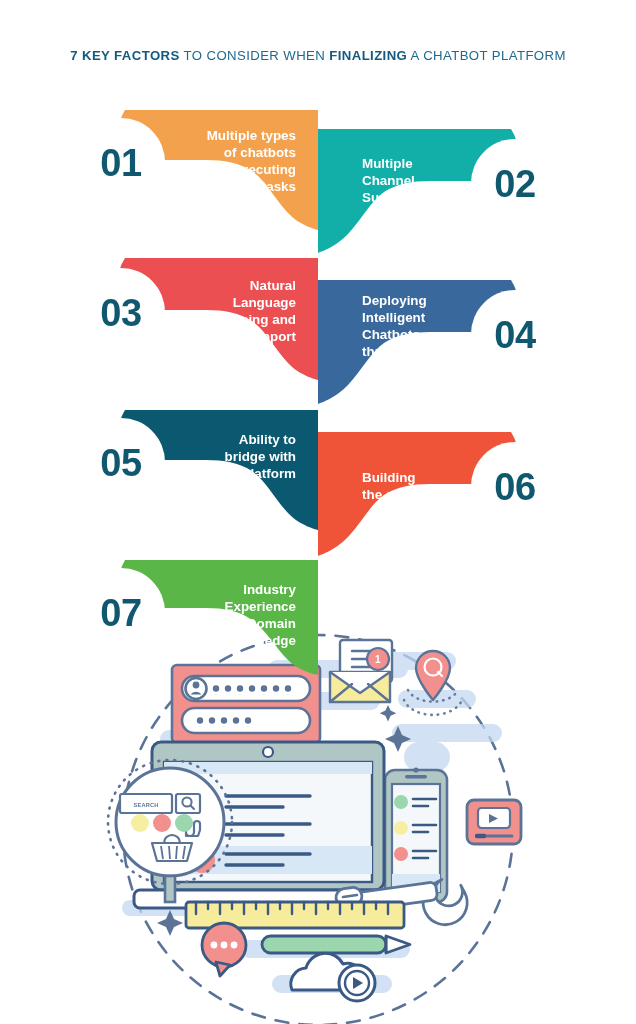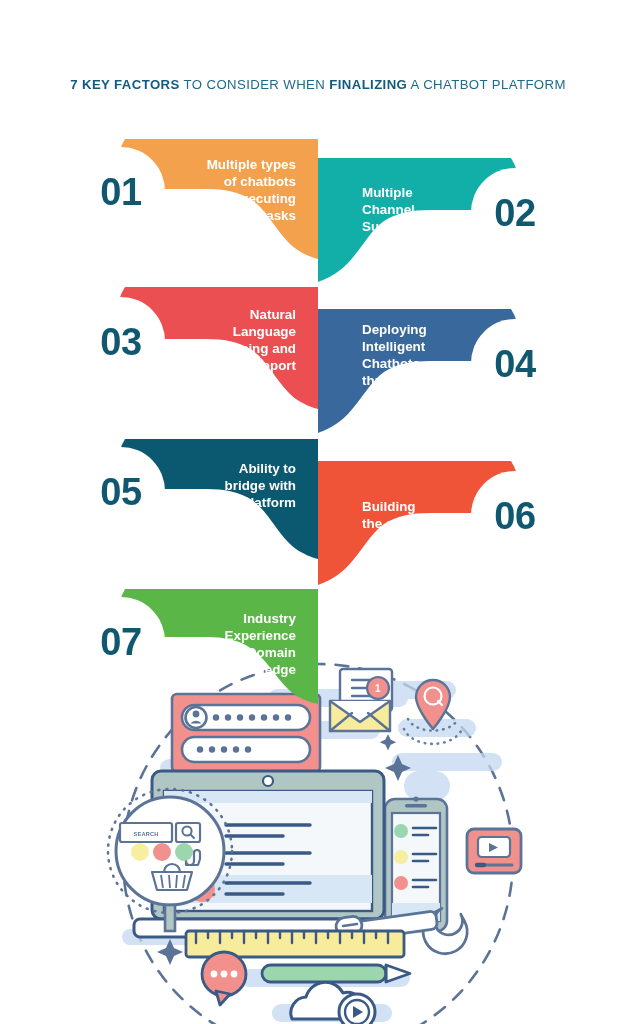--- a/index.html
+++ b/index.html
@@ -3,21 +3,21 @@
 <meta charset="utf-8">
 <style>
   html,body{margin:0;padding:0;}
   body{
     width:636px;height:1024px;
     background:#ffffff;
     font-family:"Liberation Sans", sans-serif;
     overflow:hidden;
     position:relative;
   }
-  #page{position:absolute;inset:0;width:636px;height:844px;margin-top:29px;}
+  #page{position:absolute;inset:0;width:636px;height:844px;}
 
   
   .title{
     position:absolute;top:48px;left:0;width:636px;
     text-align:center;
     font-size:13.2px;
     letter-spacing:.4px;
     color:#1d6a8e;
     font-weight:400;
     white-space:nowrap;

